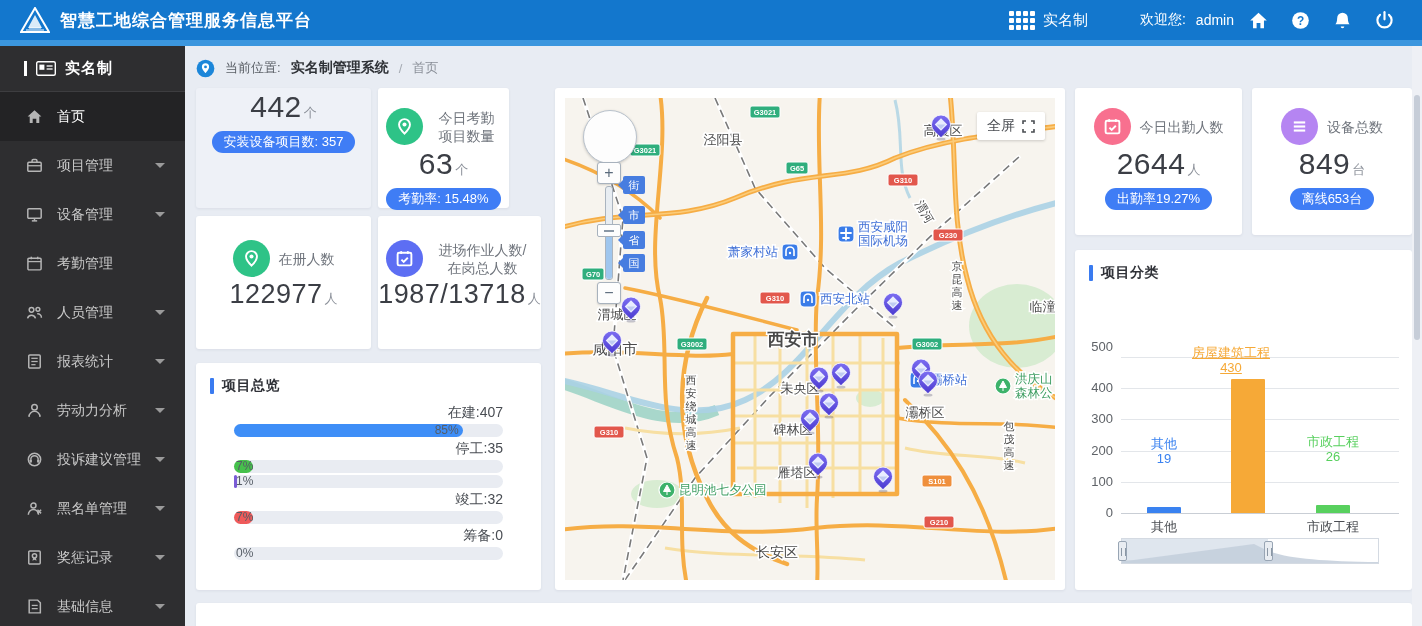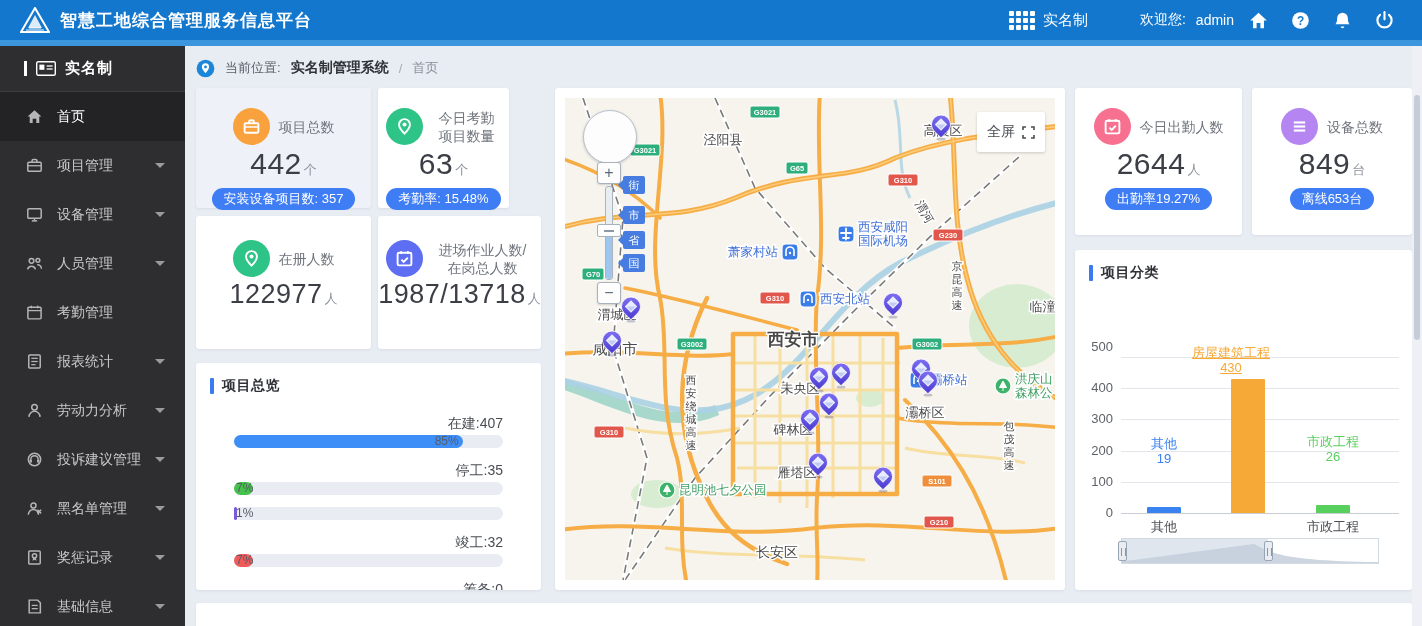--- a/index.html
+++ b/index.html
@@ -68,32 +68,32 @@
   .card-badge { margin-top:7px; background:#3f7df5; color:#fff; font-size:13px;
                 padding:2px 12px; border-radius:12px; white-space:nowrap; }
 
   .panel-title-row { display:flex; align-items:center; gap:8px; padding:14px 0 0 14px; }
   .panel-title-bar { width:4px; height:16px; background:#3a7bf0; border-radius:1px; }
   .panel-title { font-size:14px; font-weight:bold; color:#303238; letter-spacing:.5px; }
 
   
   #overview-panel { left:196px; top:363px; width:345px; height:227px; overflow:hidden; }
   .ov-rows { padding:6px 38px 0 38px; }
-  .ov-row { margin-top:12px; }
+  .ov-row { margin-top:1px; }
   .ov-label { text-align:right; font-size:14px; color:#494d53; line-height:20px; }
   .ov-track { position:relative; height:13px; background:#e9ecf2; border-radius:7px; margin-top:2px; }
   .ov-fill { position:absolute; left:0; top:0; bottom:0; border-radius:7px; }
   .ov-pct { position:absolute; top:0; line-height:13px; font-size:12px; color:#565d66; }
 
   
   #map-panel { left:555px; top:88px; width:510px; height:502px; padding:10px; }
   .map-wrap { position:relative; width:490px; height:482px; overflow:hidden; background:#f7f4ee; }
   .map-wrap > svg { position:absolute; left:0; top:0; }
   .fullscreen-btn { position:absolute; top:14px; right:10px; background:#fff; border-radius:2px;
-                    padding:11px 10px; display:flex; align-items:center; gap:7px; font-size:14px;
+                    padding:5px 10px; display:flex; align-items:center; gap:7px; font-size:14px;
                     color:#4a4d52; box-shadow:0 1px 3px rgba(0,0,0,.18); cursor:pointer; z-index:4; }
   .pan-ctrl { position:absolute; left:18px; top:12px; width:54px; height:54px; border-radius:50%;
               background:#fdfdfd; border:1px solid #b9c2cc; box-shadow:0 1px 3px rgba(0,0,0,.2); z-index:4; }
   .pan-ctrl i { position:absolute; width:0; height:0; border:5px solid transparent; }
   .pan-up    { left:21px; top:7px;    border-bottom-color:#3a7ce8; border-top:none; }
   .pan-down  { left:21px; bottom:7px; border-top-color:#3a7ce8; border-bottom:none; }
   .pan-left  { left:7px;  top:21px;   border-right-color:#3a7ce8; border-left:none; }
   .pan-right { right:7px; top:21px;   border-left-color:#3a7ce8; border-right:none; }
   .zoom-plus, .zoom-minus { position:absolute; left:32px; width:24px; height:22px; background:#fdfdfd;
         border:1px solid #a8b2bd; border-radius:3px; color:#5b6b7c; font-size:16px; text-align:center;
@@ -231,39 +231,39 @@
             <line x1="5.5" y1="14" x2="10.5" y2="14" stroke="#b5b5b5" stroke-width="1.4"></line>
             <line x1="8" y1="11.6" x2="8" y2="14" stroke="#b5b5b5" stroke-width="1.4"></line>
           </svg>
         </span>
         <span>设备管理</span>
         <span class="caret"></span>
       </div>
       <div class="menu-item">
         <span class="mi-icon">
           <svg viewBox="0 0 16 16">
+            <rect x="1.8" y="3" width="12.4" height="11" rx="1" fill="none" stroke="#b5b5b5" stroke-width="1.4"></rect>
+            <line x1="1.8" y1="6.2" x2="14.2" y2="6.2" stroke="#b5b5b5" stroke-width="1.2"></line>
+            <line x1="5" y1="1.6" x2="5" y2="4" stroke="#b5b5b5" stroke-width="1.4"></line>
+            <line x1="11" y1="1.6" x2="11" y2="4" stroke="#b5b5b5" stroke-width="1.4"></line>
+          </svg>
+        </span>
+        <span>考勤管理</span>
+      </div>
+      <div class="menu-item">
+        <span class="mi-icon">
+          <svg viewBox="0 0 16 16">
             <circle cx="5.2" cy="5.5" r="2.2" fill="none" stroke="#b5b5b5" stroke-width="1.4"></circle>
             <path d="M1.5 13.5 a3.8 3.8 0 0 1 7.4 0" fill="none" stroke="#b5b5b5" stroke-width="1.4"></path>
             <circle cx="11.2" cy="5" r="1.8" fill="none" stroke="#b5b5b5" stroke-width="1.4"></circle>
             <path d="M10.5 9.3 a3.4 3.4 0 0 1 4 3.6" fill="none" stroke="#b5b5b5" stroke-width="1.4"></path>
           </svg>
         </span>
         <span>人员管理</span>
         <span class="caret"></span>
-      </div>
-      <div class="menu-item">
-        <span class="mi-icon">
-          <svg viewBox="0 0 16 16">
-            <rect x="1.8" y="3" width="12.4" height="11" rx="1" fill="none" stroke="#b5b5b5" stroke-width="1.4"></rect>
-            <line x1="1.8" y1="6.2" x2="14.2" y2="6.2" stroke="#b5b5b5" stroke-width="1.2"></line>
-            <line x1="5" y1="1.6" x2="5" y2="4" stroke="#b5b5b5" stroke-width="1.4"></line>
-            <line x1="11" y1="1.6" x2="11" y2="4" stroke="#b5b5b5" stroke-width="1.4"></line>
-          </svg>
-        </span>
-        <span>考勤管理</span>
       </div>
       <div class="menu-item">
         <span class="mi-icon">
           <svg viewBox="0 0 16 16">
             <rect x="2.6" y="1.8" width="10.8" height="12.4" rx="1" fill="none" stroke="#b5b5b5" stroke-width="1.4"></rect>
             <line x1="5" y1="5" x2="11" y2="5" stroke="#b5b5b5" stroke-width="1.2"></line>
             <line x1="5" y1="8" x2="11" y2="8" stroke="#b5b5b5" stroke-width="1.2"></line>
             <line x1="5" y1="11" x2="9" y2="11" stroke="#b5b5b5" stroke-width="1.2"></line>
           </svg>
         </span>
@@ -335,30 +335,20 @@
     <path d="M10 4.5 a3.8 3.8 0 0 1 3.8 3.8 c0 2.6-3.8 6.4-3.8 6.4 s-3.8-3.8-3.8-6.4 A3.8 3.8 0 0 1 10 4.5 Z" fill="#fff"></path>
     <circle cx="10" cy="8.3" r="1.5" fill="#1c86d9"></circle>
   </svg>
   <span>当前位置:</span>
   <span class="crumb-root">实名制管理系统</span>
   <span class="crumb-sep">/</span>
   <span class="crumb-cur">首页</span>
 </div>
 
 <div class="card" id="card-0">
-    <div class="card-top">
-       <span class="card-icon" style="background:#f9a13c">
-        <svg viewBox="0 0 16 16">
-          <rect x="2.2" y="5.2" width="11.6" height="8" rx="1" fill="none" stroke="#fff" stroke-width="1.6"></rect>
-          <path d="M6 5.2 V3.8 a1.1 1.1 0 0 1 1.1-1.1 h1.8 a1.1 1.1 0 0 1 1.1 1.1 V5.2" fill="none" stroke="#fff" stroke-width="1.6"></path>
-          <line x1="2.2" y1="8.4" x2="13.8" y2="8.4" stroke="#fff" stroke-width="1.3"></line>
-        </svg>
-      </span>
-       <span class="card-label">项目总数</span>
-     </div>
      <div class="card-num-row">
        <span class="card-value">442</span>
        <span class="card-unit">个</span>
      </div>
     <span class="card-badge">安装设备项目数: 357</span>
   </div>
 <div class="card" id="card-1">
     <div class="card-top">
        <span class="card-icon" style="background:#2ec387">
         <svg viewBox="0 0 16 16">

